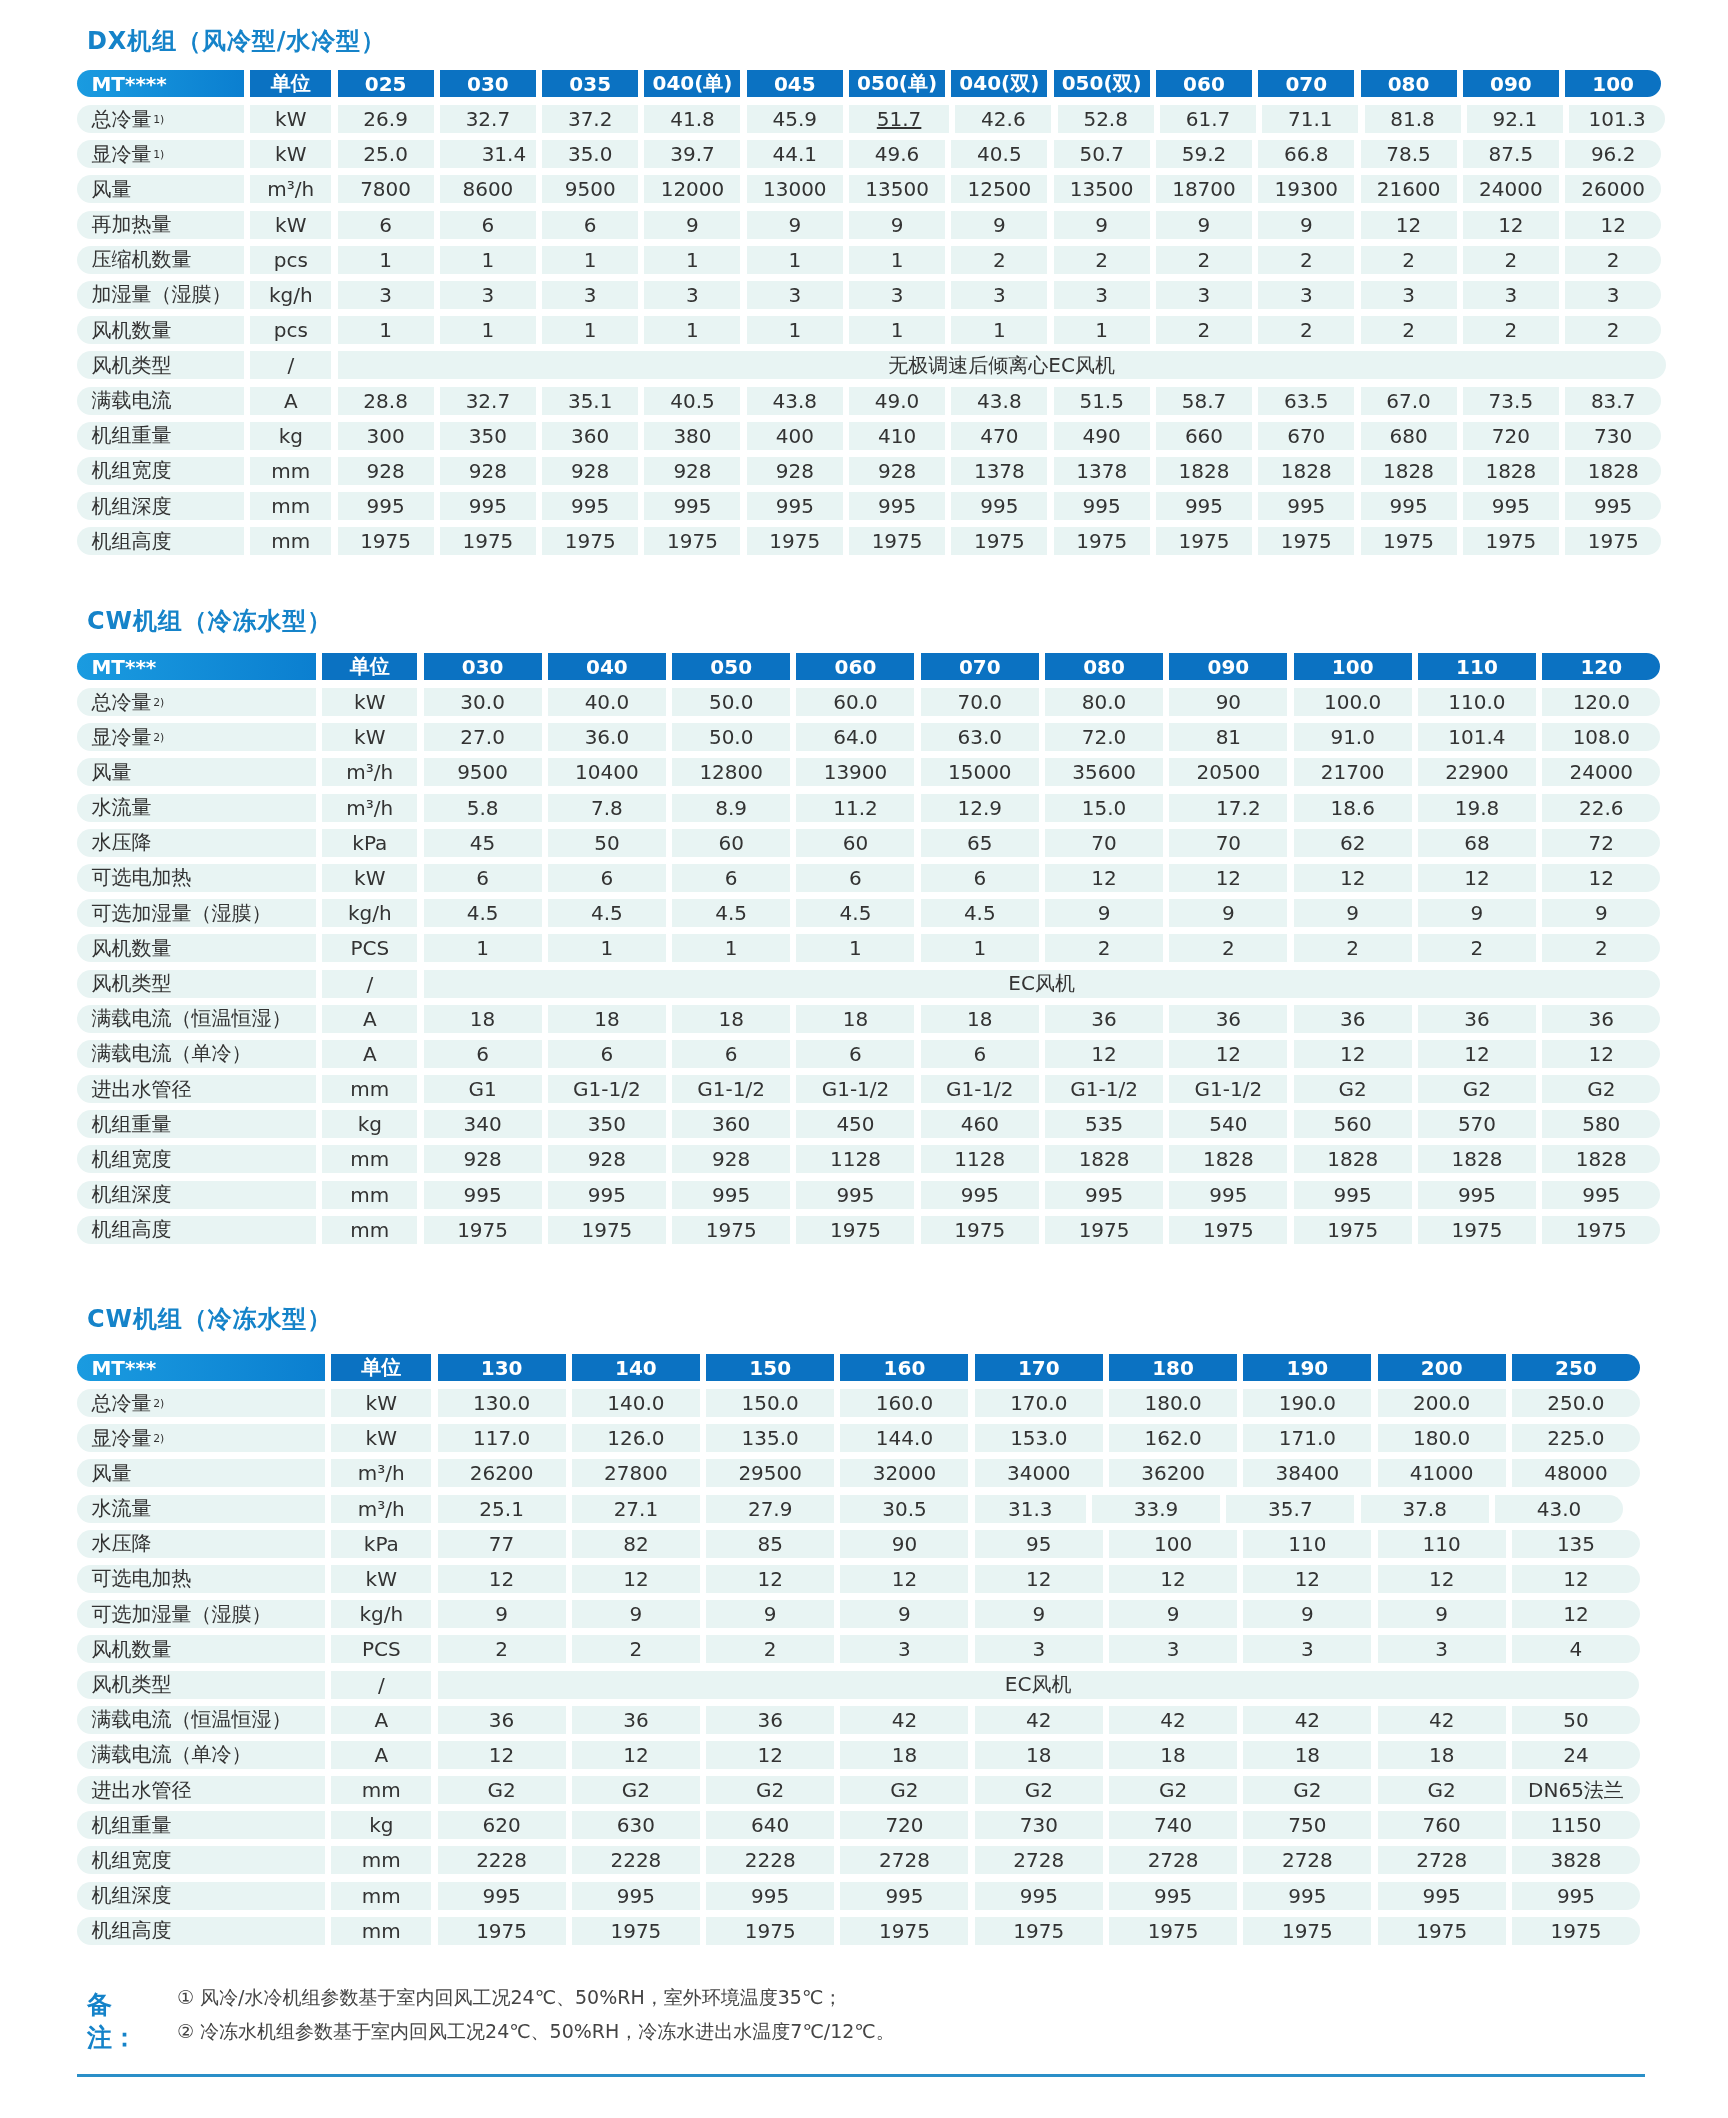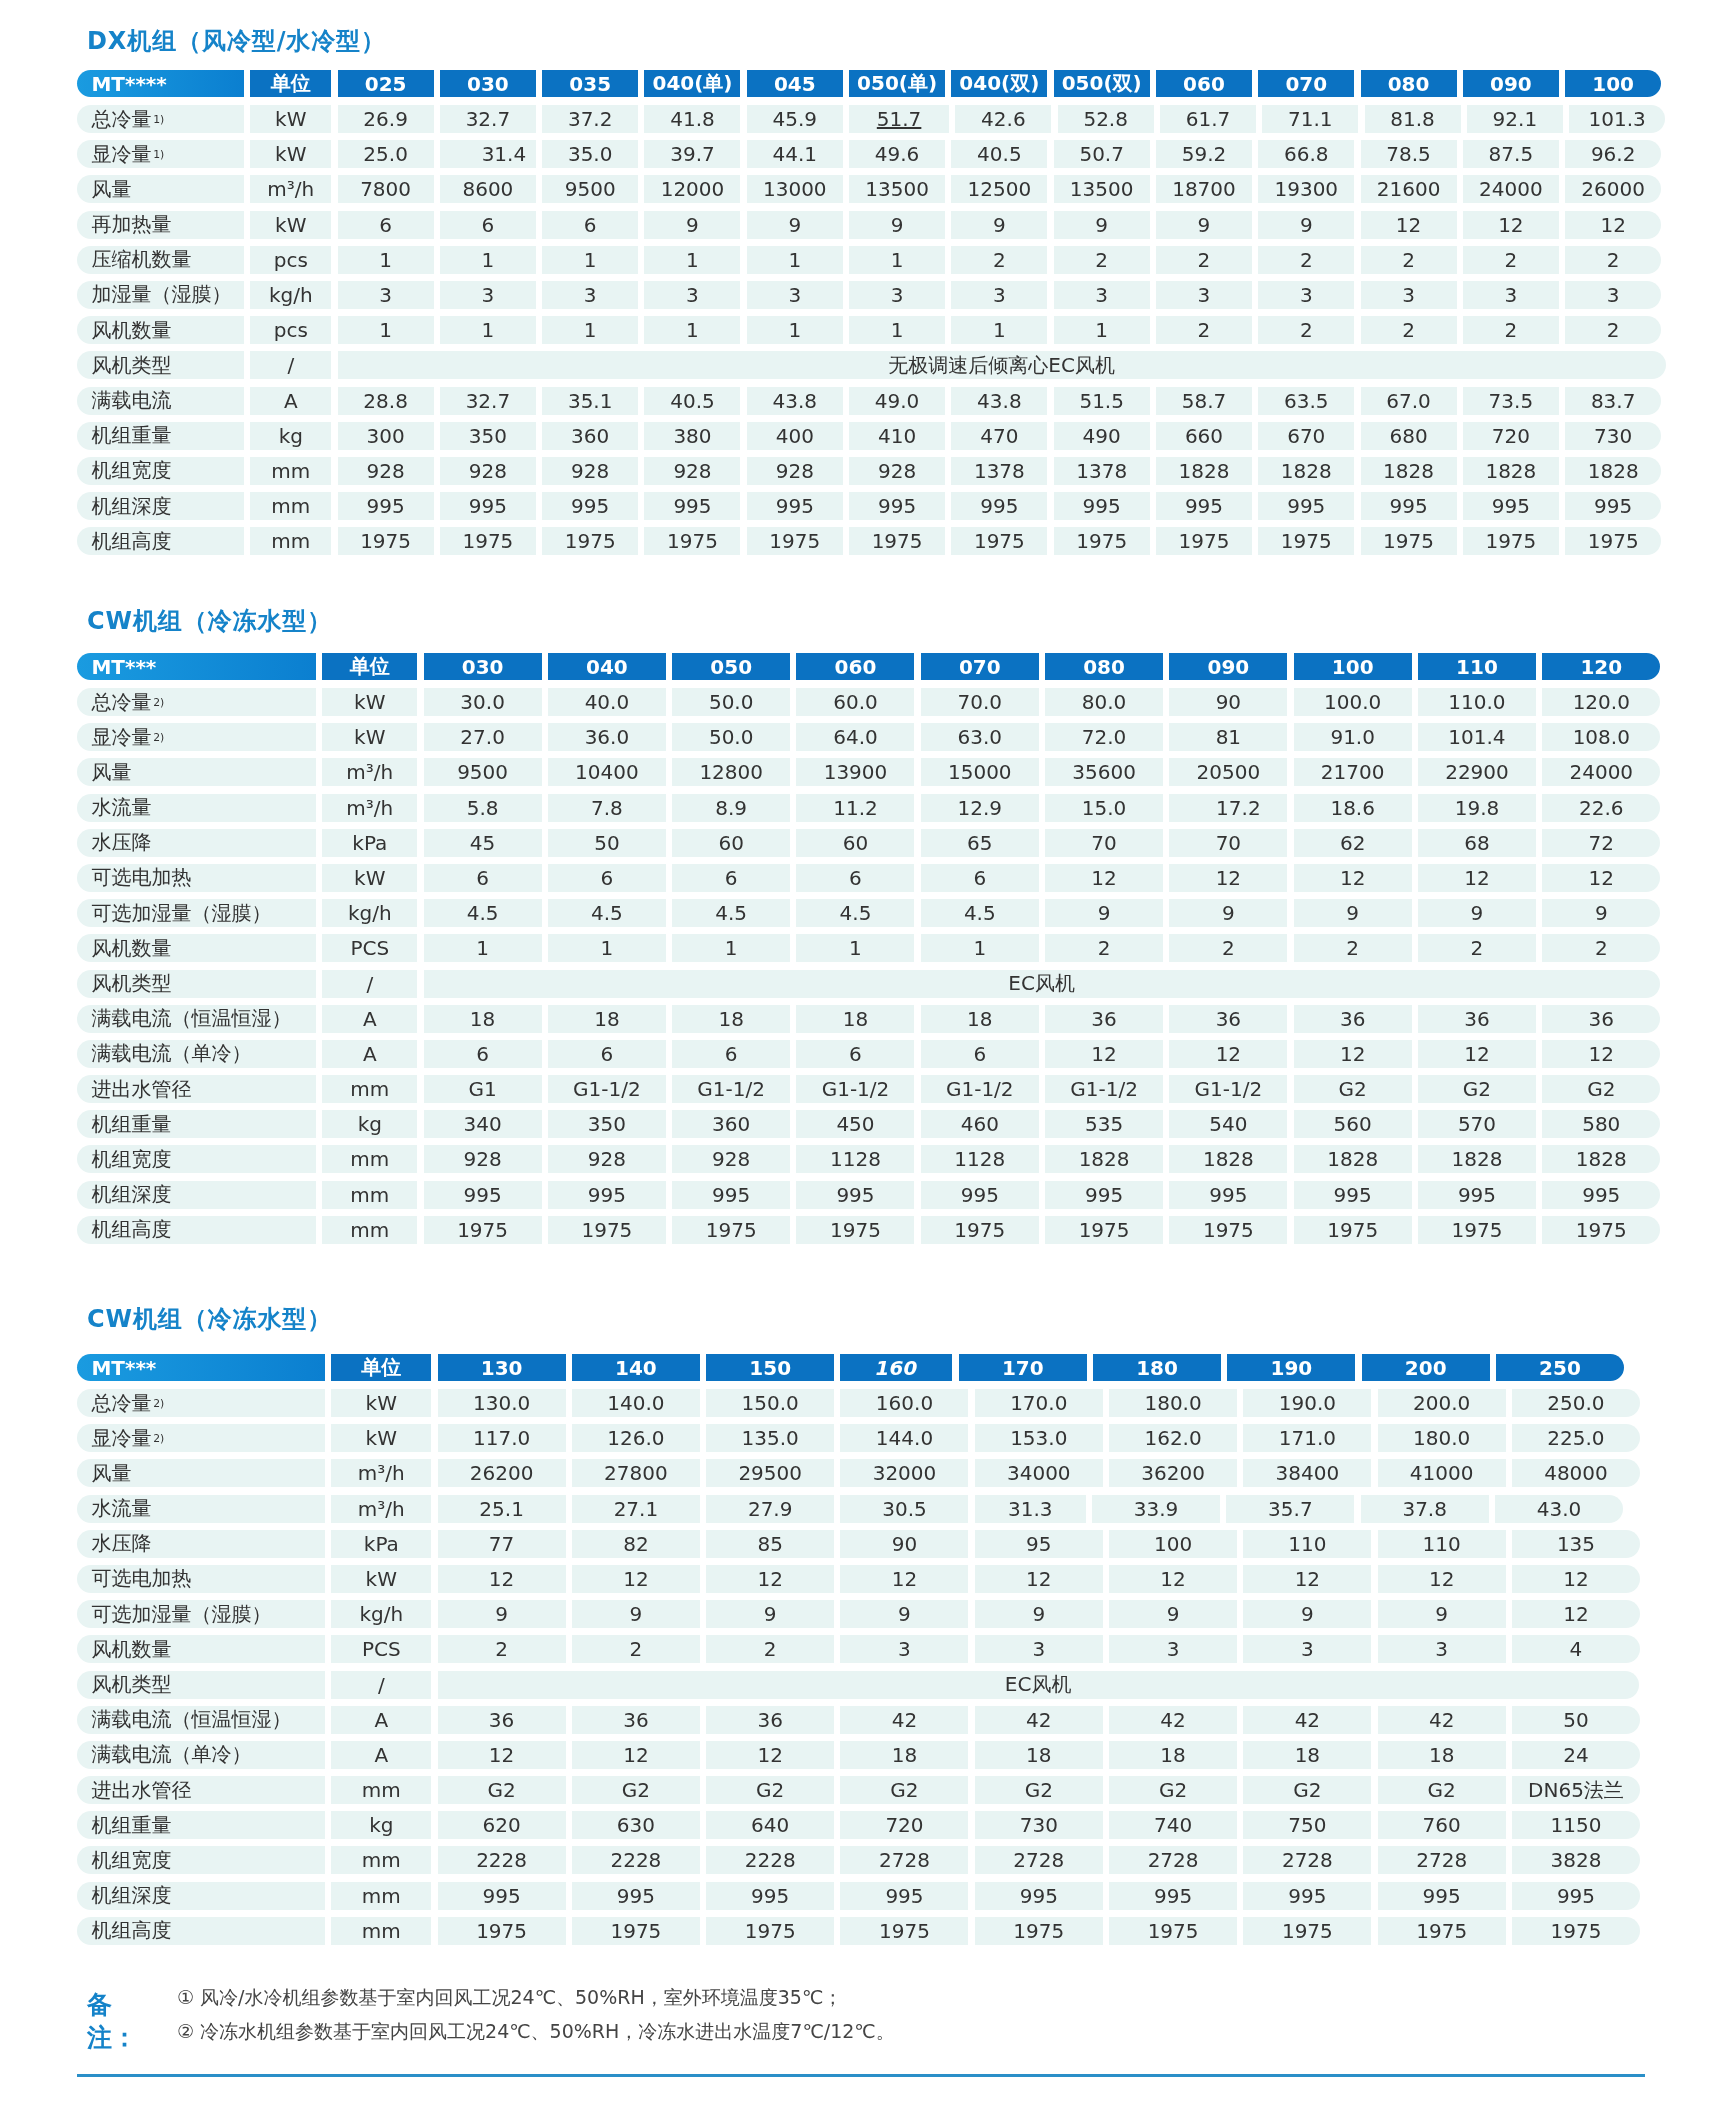--- a/index.html
+++ b/index.html
@@ -548,21 +548,21 @@
       <div class="cell last" style="width: 118px;">1975</div>
     </div>
   </div>
 <div class="tbl" id="tbl2" style="top:1354px;">
     <div class="row hdr">
       <div class="cell label" style="width: 248px; justify-content: flex-start;">MT***</div>
       <div class="cell" style="width: 100px;">单位</div>
       <div class="cell" style="width: 128px;">130</div>
       <div class="cell" style="width: 128px;">140</div>
       <div class="cell" style="width: 128px;">150</div>
-      <div class="cell" style="width: 112px; font-style: italic;">160</div>
+      <div class="cell" style="width: 128px;">160</div>
       <div class="cell" style="width: 128px;">170</div>
       <div class="cell" style="width: 128px;">180</div>
       <div class="cell" style="width: 128px;">190</div>
       <div class="cell" style="width: 128px;">200</div>
       <div class="cell last" style="width: 128px;">250</div>
     </div>
     <div class="row">
       <div class="cell label" style="width: 248px;">
         <span>总冷量</span>
         <sup>2)</sup>

